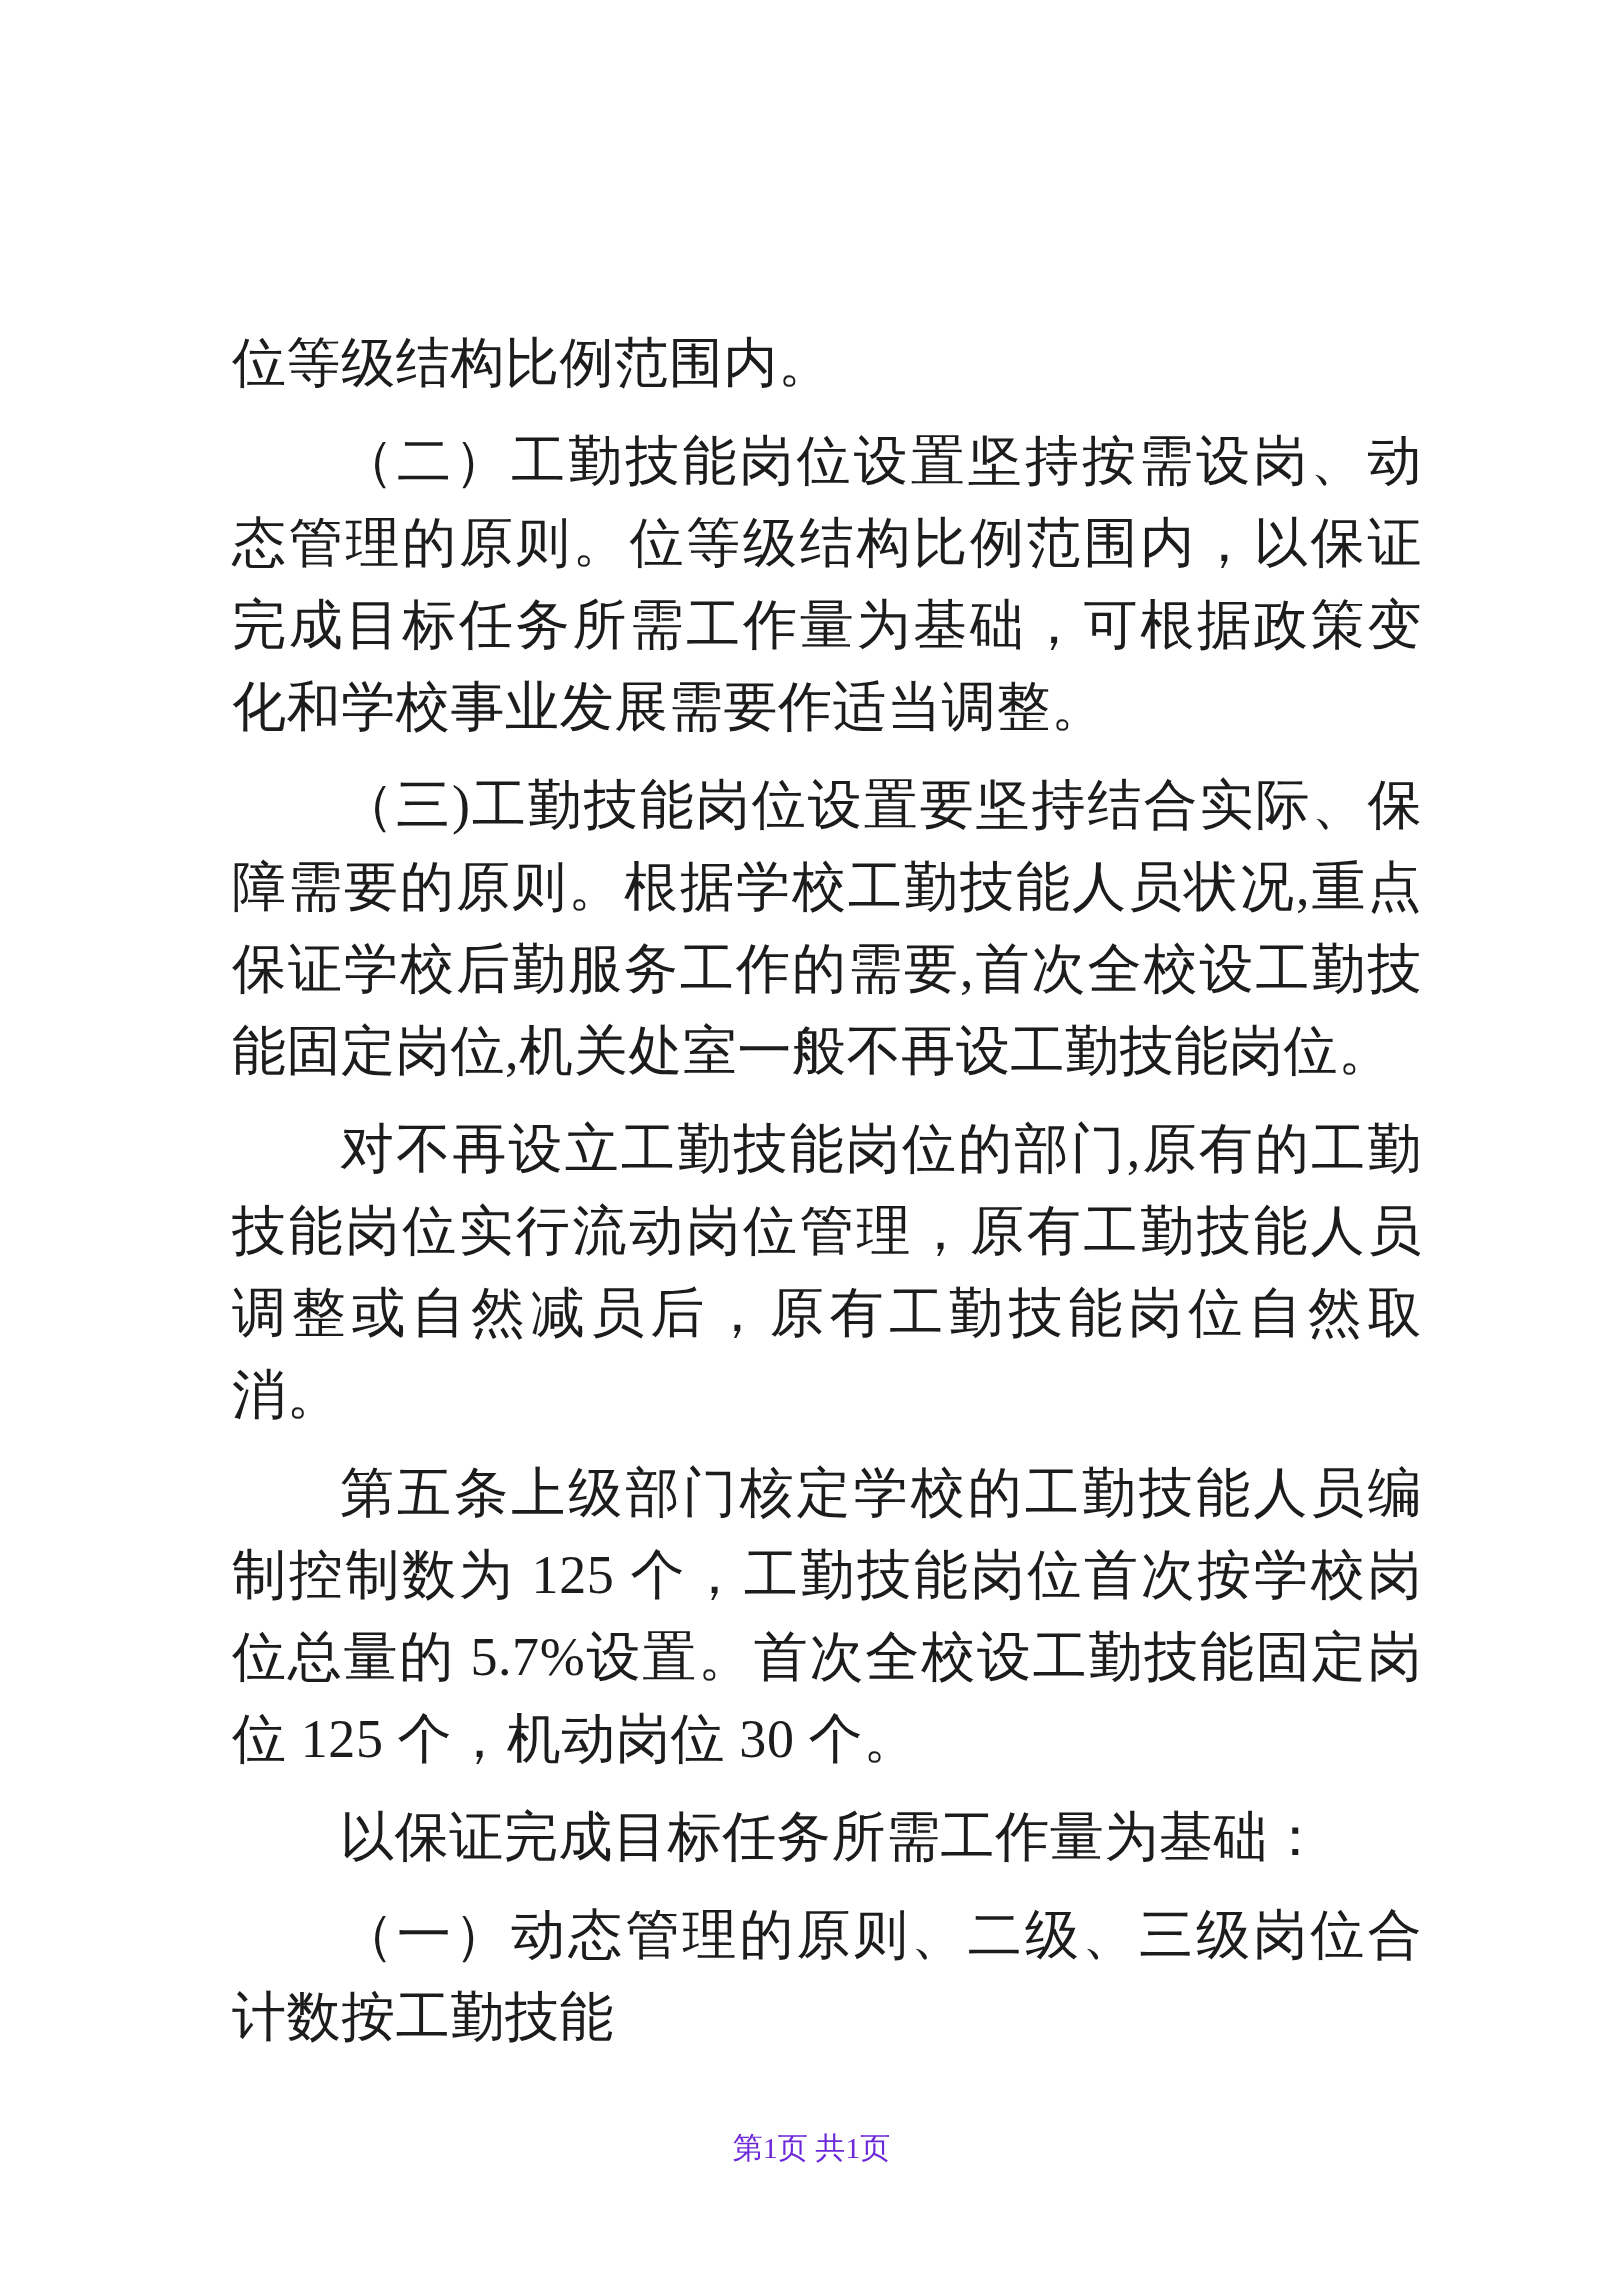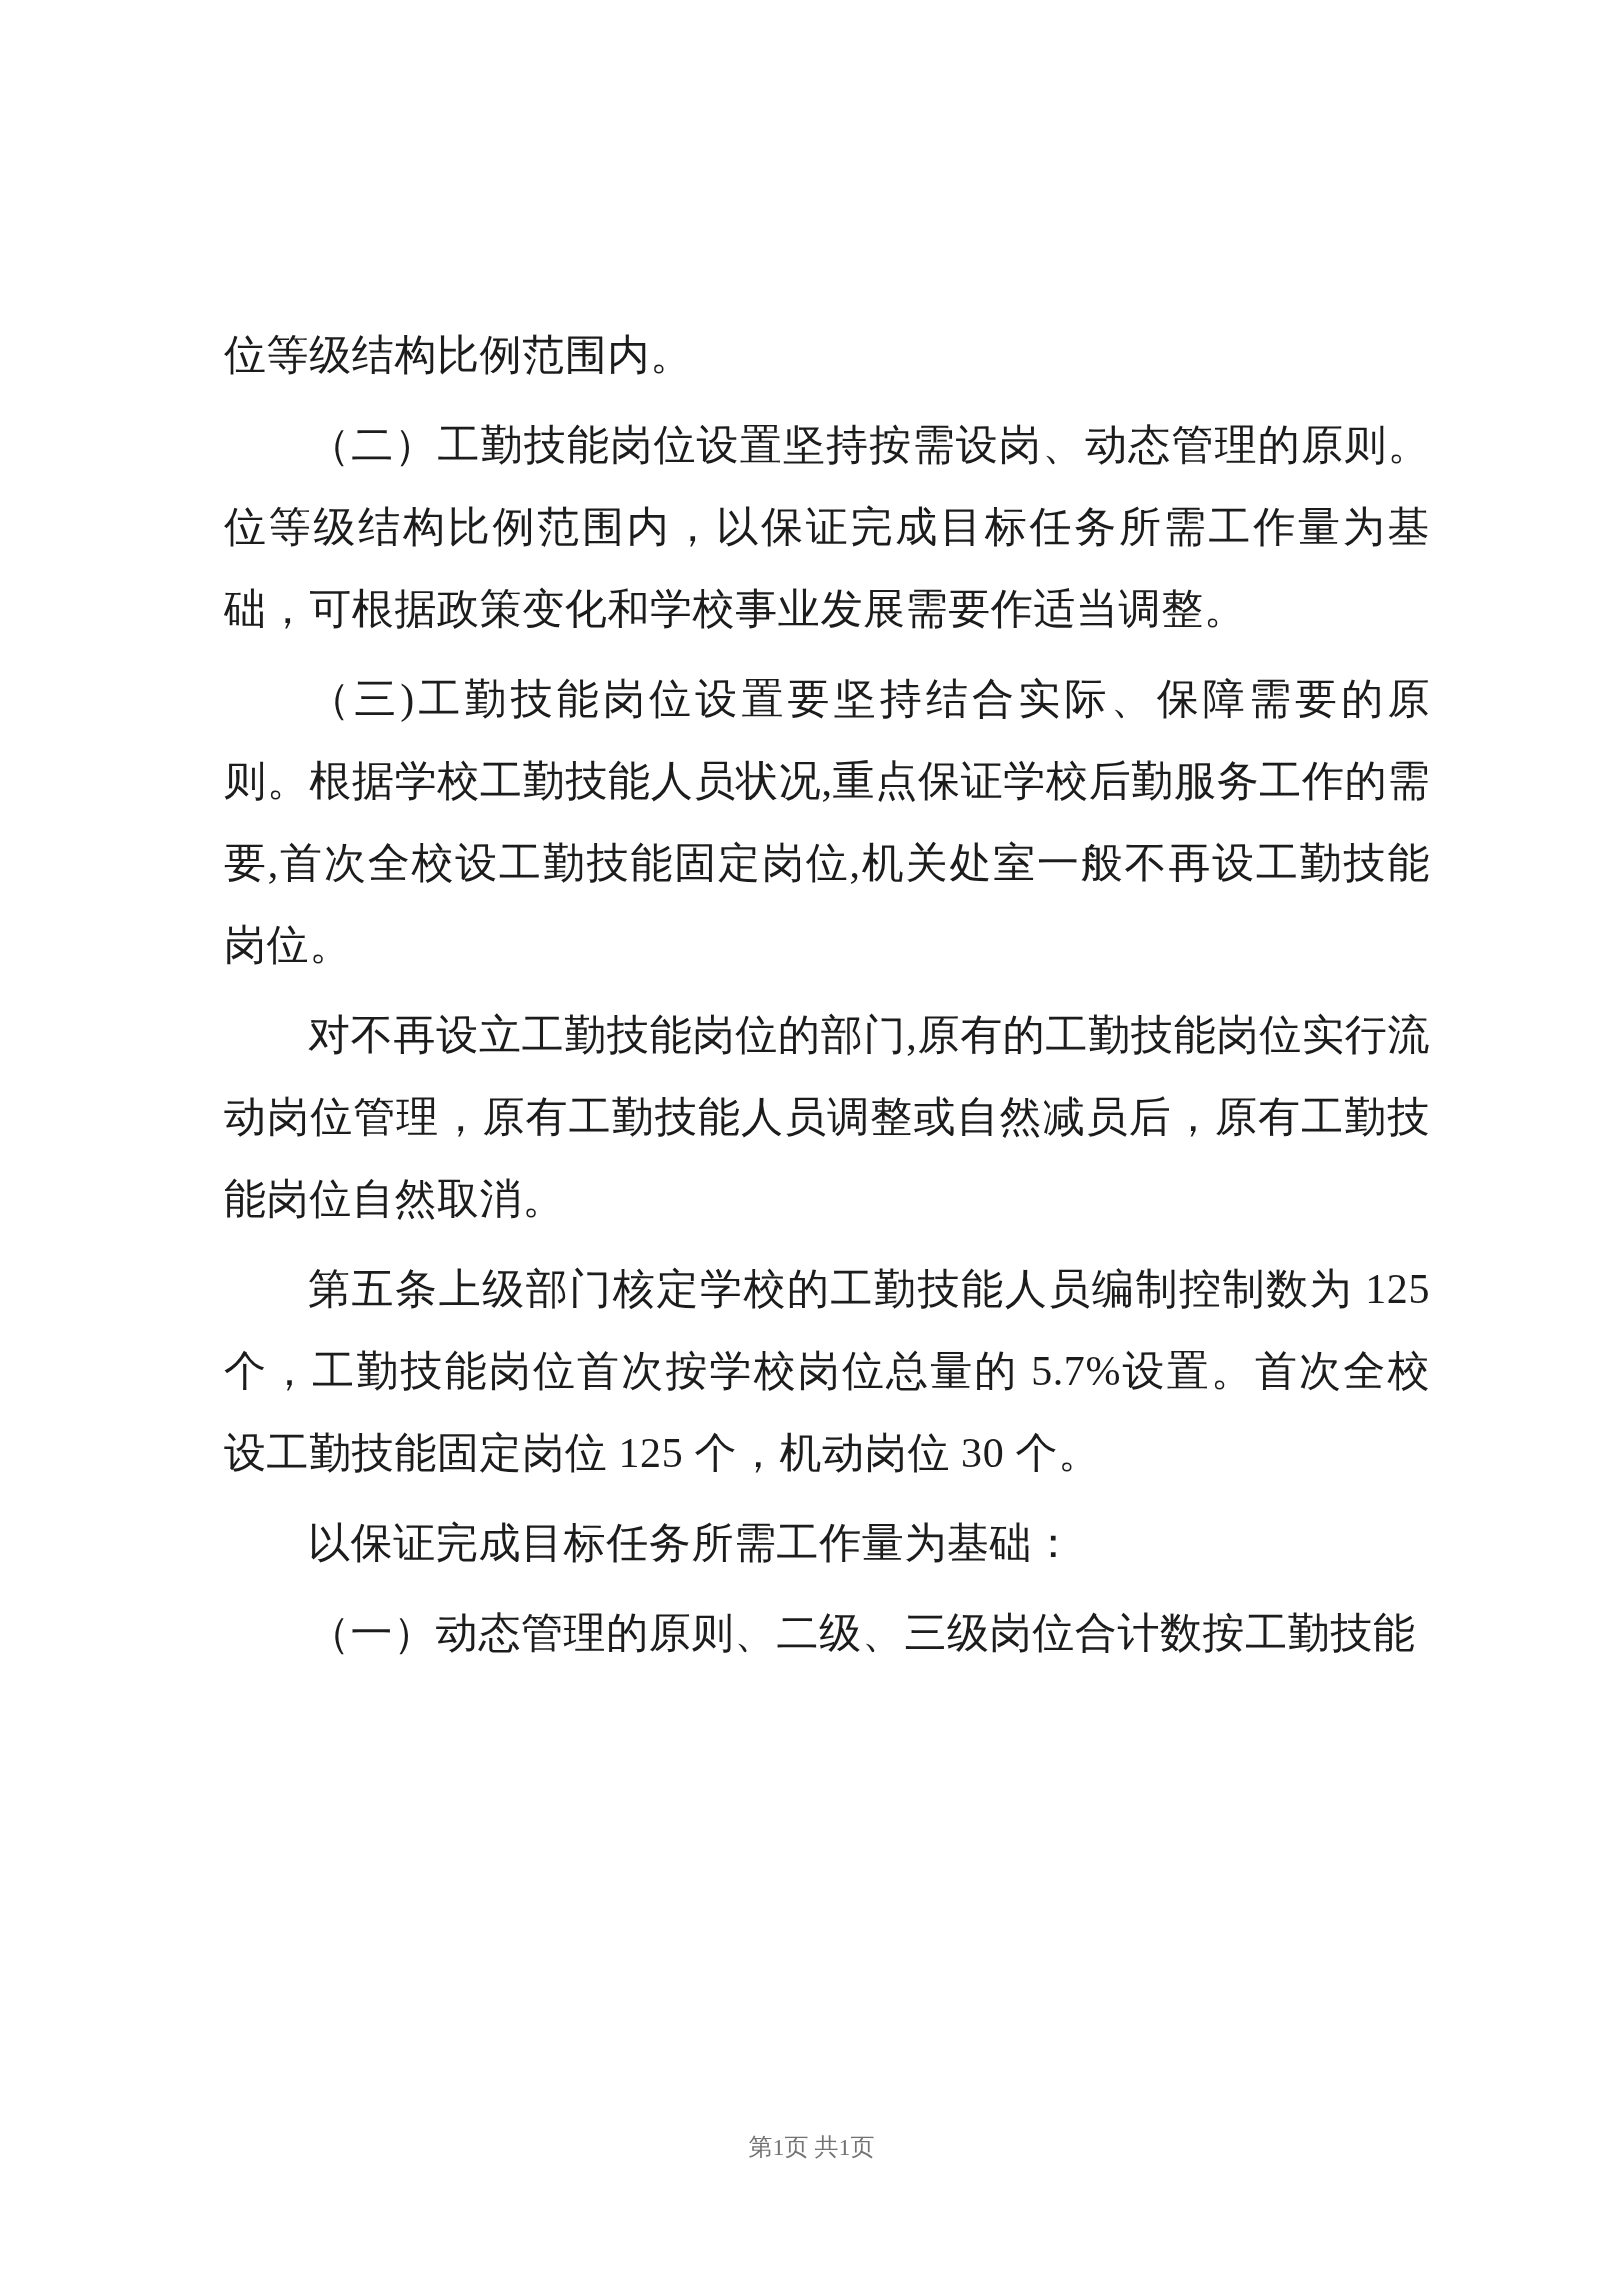--- a/index.html
+++ b/index.html
@@ -23,40 +23,40 @@
   }
   .doc-body {
     position: absolute;
     top: 306px;
     left: 216px;
     right: 185px;
     bottom: 168px;
     overflow: hidden;
   }
   .para {
-    margin: 8px;
-    font-size: 42px;
+    margin: 16px;
+    font-size: 54px;
     line-height: 82px;
     text-align: justify;
     text-justify: inter-ideograph;
     letter-spacing: 0.6px;
     word-break: break-all;
   }
   .para.indent {
     text-indent: 2em;
   }
   .doc-footer {
     position: absolute;
     top: 2128px;
     left: 0;
     width: 100%;
     text-align: center;
-    font-size: 24px;
+    font-size: 30px;
     line-height: 39px;
-    color: #737373;
+    color: #6d28d9;
   }
 </style>
 </head>
 <body>
 
 <div class="doc-page">
   <div class="doc-body">
     <p class="para">位等级结构比例范围内。</p>
     <p class="para indent">（二）工勤技能岗位设置坚持按需设岗、动态管理的原则。位等级结构比例范围内，以保证完成目标任务所需工作量为基础，可根据政策变化和学校事业发展需要作适当调整。</p>
     <p class="para indent">（三)工勤技能岗位设置要坚持结合实际、保障需要的原则。根据学校工勤技能人员状况,重点保证学校后勤服务工作的需要,首次全校设工勤技能固定岗位,机关处室一般不再设工勤技能岗位。</p>

